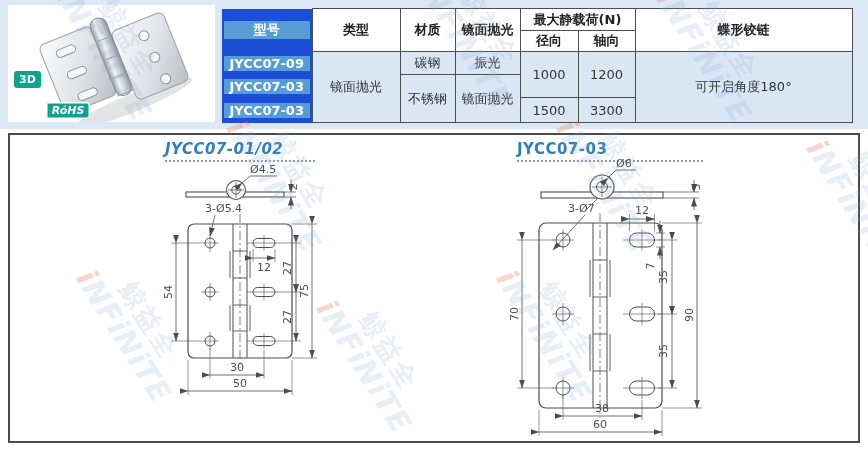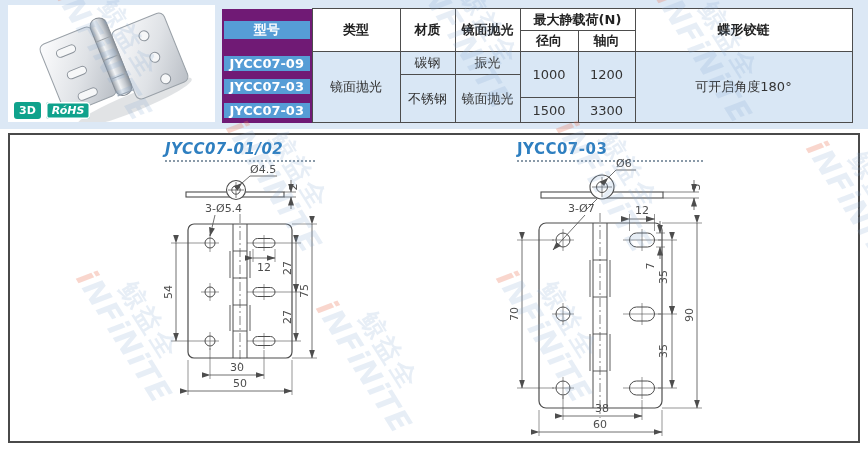--- a/index.html
+++ b/index.html
@@ -8,29 +8,29 @@
   #stage { position:relative; width:868px; height:450px; background:#fff; }
 
   
   .band { position:absolute; left:0; top:0; width:868px; height:129px; background:#dce8f5; }
 
   
   .photo-box { position:absolute; left:8px; top:5px; width:207px; height:117px; background:#ffffff; }
   .badges { position:absolute; left:6px; bottom:3px; display:flex; gap:5px; }
   .badge { background:#0fa28c; color:#fff; font-weight:bold; font-size:11px;
            height:17px; line-height:17px; padding:0 5px; border-radius:3px;text-align:center; }
-  .badge.rohs { font-style:italic; box-shadow:inset 0 0 0 1.5px #fff; padding:0 6px; }
+  .badge.rohs { font-style:italic; box-shadow:inset 0 0 0 1.5px #fff; padding:0 6px;margin-top:31px; }
 
   
   table.spec { position:absolute; left:222px; top:8px; border-collapse:collapse; table-layout:fixed; }
   table.spec th, table.spec td { border:1px solid #4d4d4d; text-align:center; vertical-align:middle;
        font-size:13px; color:#222; padding:0; overflow:hidden; white-space:nowrap; }
   table.spec th { background:#ffffff; font-weight:bold; }
   table.spec td.data { background:#d9e7f5; color:#333; }
-  table.spec td.model-col { border:none; border-right:1px solid #4d4d4d; background:#701a75; padding:1px 2px; }
+  table.spec td.model-col { border:none; border-right:1px solid #4d4d4d; background:#1d4ed8; padding:1px 2px; }
   .blue-block { background:#569dd6; color:#fff; font-weight:bold; font-size:13px;
                 height:100%; width:100%; display:flex; align-items:center; justify-content:center; }
   tr.hr1 { height:22px; } tr.hr2 { height:21px; }
   tr.dr1 { height:23px; } tr.dr2 { height:23px; } tr.dr3 { height:25px; }
 
   
   .drawing-box { position:absolute; left:8px; top:133px; width:852px; height:310px;
                  background:#fff; border:2px solid #4a4a4a; }
 
   .draw-title { position:absolute; font-size:15px; font-weight:bold; color:#2e7fc0; letter-spacing:0.5px; }

